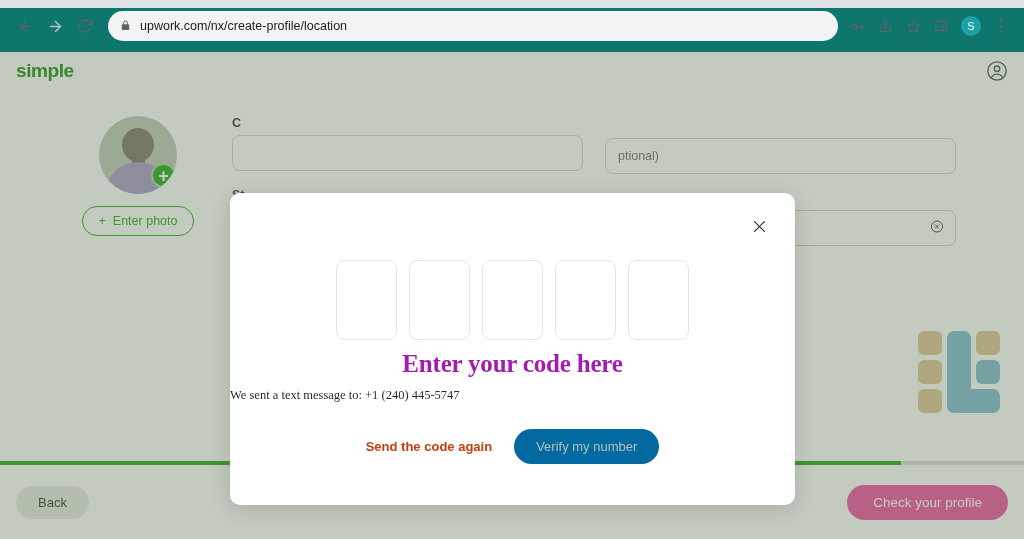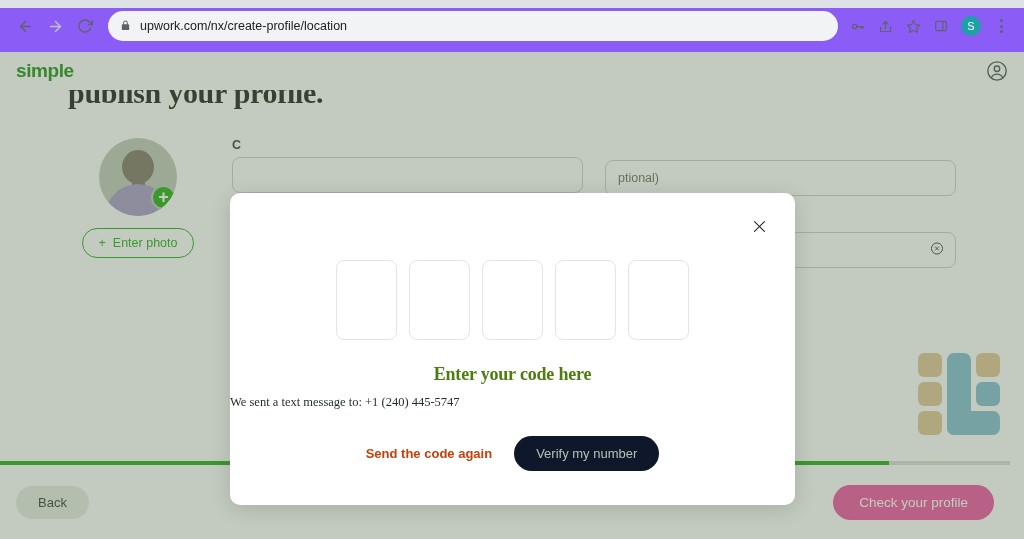--- a/index.html
+++ b/index.html
@@ -4,21 +4,21 @@
 <style>
   * { box-sizing: border-box; margin: 0; padding: 0; }
   html, body {
     width: 1024px; height: 539px; overflow: hidden;
     font-family: "Liberation Sans", sans-serif;
     background: #ffffff;
   }
 
   
   .browser-chrome {
-    height: 52px; background: #8b5cf6; width: 100%;
+    height: 52px; background: #0f766e; width: 100%;
     display: flex; align-items: center; padding: 0 10px;
     position: relative;
   }
   .tabstrip-fill {
     position: absolute; top: 0; left: 0; right: 0; height: 8px;
     background: #dee1e6;
   }
   .nav-btn {
     width: 30px; height: 30px; border-radius: 50%;
     display: flex; align-items: center; justify-content: center;
@@ -142,21 +142,21 @@
     position: absolute; right: 20px; bottom: -8px;
     width: 88px; height: 86px;
   }
 
   .helper-line {
     position: absolute; bottom: 28px; left: 220px;
     font-size: 10.5px; color: #2c3a30;
   }
 
   
-  .footer-wrap { position: absolute; left: 0; right: 14px; bottom: 0; }
+  .footer-wrap { position: absolute; left: 0; right: 0; bottom: 0; }
   .prog-track { height: 4px; background: #d6dbd2; width: 100%; }
   .prog-fill { height: 4px; background: #14a800; }
   .footer-bar {
     height: 74px; background: #ffffff; display: flex;
     align-items: center; justify-content: space-between; padding: 0 16px;
   }
   .back-btn {
     background: #e4e9e1; color: #1f2d22; border: none;
     border-radius: 20px; padding: 9px 22px; font-size: 13px;
     font-family: "Liberation Sans", sans-serif; cursor: pointer;
@@ -187,38 +187,38 @@
   .otp-row {
     display: flex; gap: 12px; justify-content: center;
     padding-top: 67px;
   }
   .otp-box {
     width: 61px; height: 80px; border: 1px solid #e4e6e4;
     border-radius: 8px; background: #ffffff;
   }
   .modal-title {
     font-family: "Liberation Serif", serif;
-    font-size: 18px; font-weight: bold; color: #4d7c0f;
-    text-align: center; margin-top: 24px; letter-spacing: -0.2px;
+    font-size: 25px; font-weight: bold; color: #a21caf;
+    text-align: center; margin-top: 10px; letter-spacing: -0.2px;
   }
   .modal-sub {
     font-size: 12.5px; color: #1f2d22;
     margin-top: 10px;
     font-family: Liberation Serif, serif;
   }
   .modal-actions {
     display: flex; align-items: center; justify-content: center;
     gap: 22px; margin-top: 26px;
   }
   .resend-link {
     color: #c2410c; font-size: 13px; font-weight: bold;
     cursor: pointer; text-decoration: none;
   }
   .verify-btn {
-    background: #0f172a; color: #b6c0b6; border: none;
+    background: #0369a1; color: #b6c0b6; border: none;
     border-radius: 20px; padding: 10px 22px; font-size: 13px;
     font-family: "Liberation Sans", sans-serif; cursor: default;
   }
 </style>
 </head>
 <body>
 
 <div class="browser-chrome">
   <div class="tabstrip-fill"></div>
 
@@ -297,21 +297,20 @@
         <svg width="22" height="22" viewBox="0 0 24 24" fill="none" stroke="currentColor" stroke-width="1.5">
             <circle cx="12" cy="12" r="10"></circle>
             <circle cx="12" cy="9.5" r="3"></circle>
             <path d="M5.8 19.2a7 7 0 0 1 12.4 0"></path>
           </svg>
       </div>
     </div>
 
     <div class="page-body">
       <div class="content-wrap">
-        <h1 class="headline">publish your profile.</h1>
 
         <div class="form-area">
           <div class="photo-col">
             <div class="avatar-big">
               <div class="av-head"></div>
               <div class="av-neck"></div>
               <div class="av-body"></div>
               <div class="plus-badge">+</div>
             </div>
             <button class="upload-btn">

